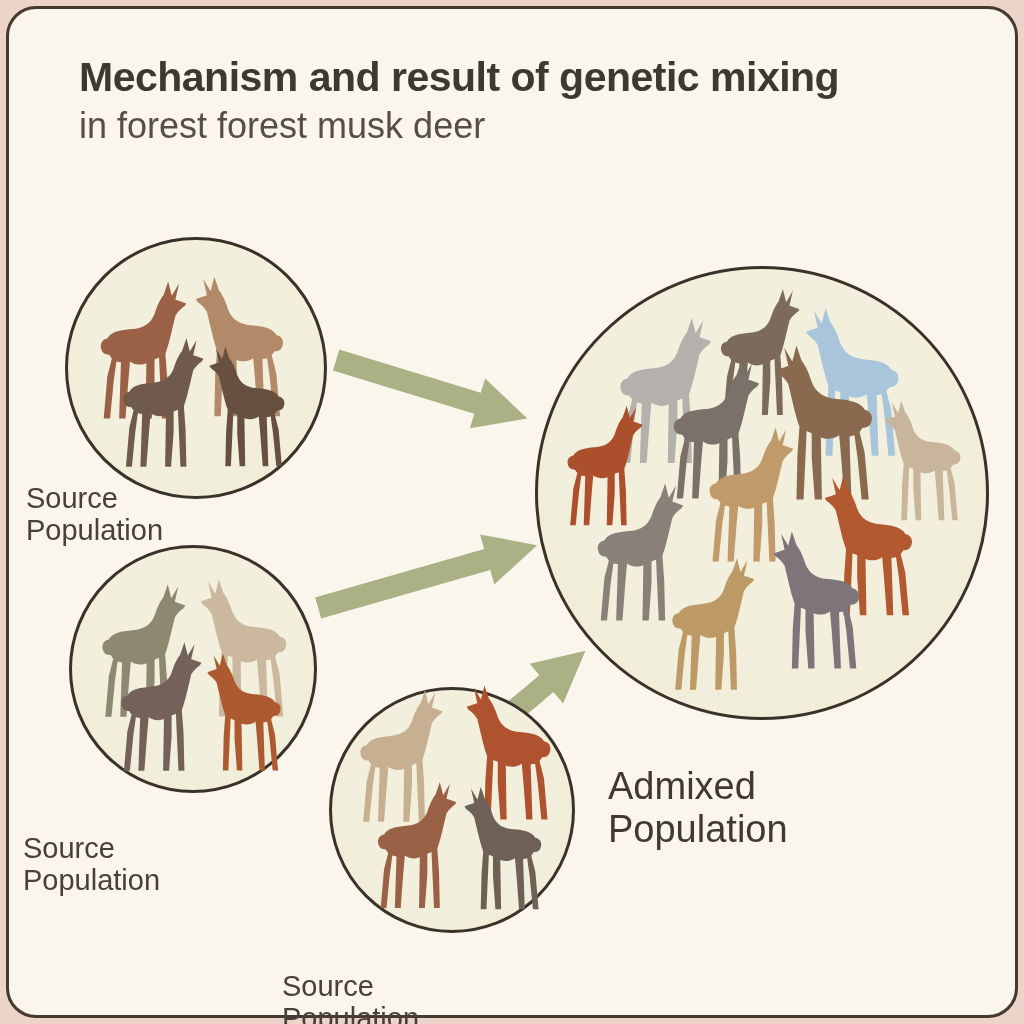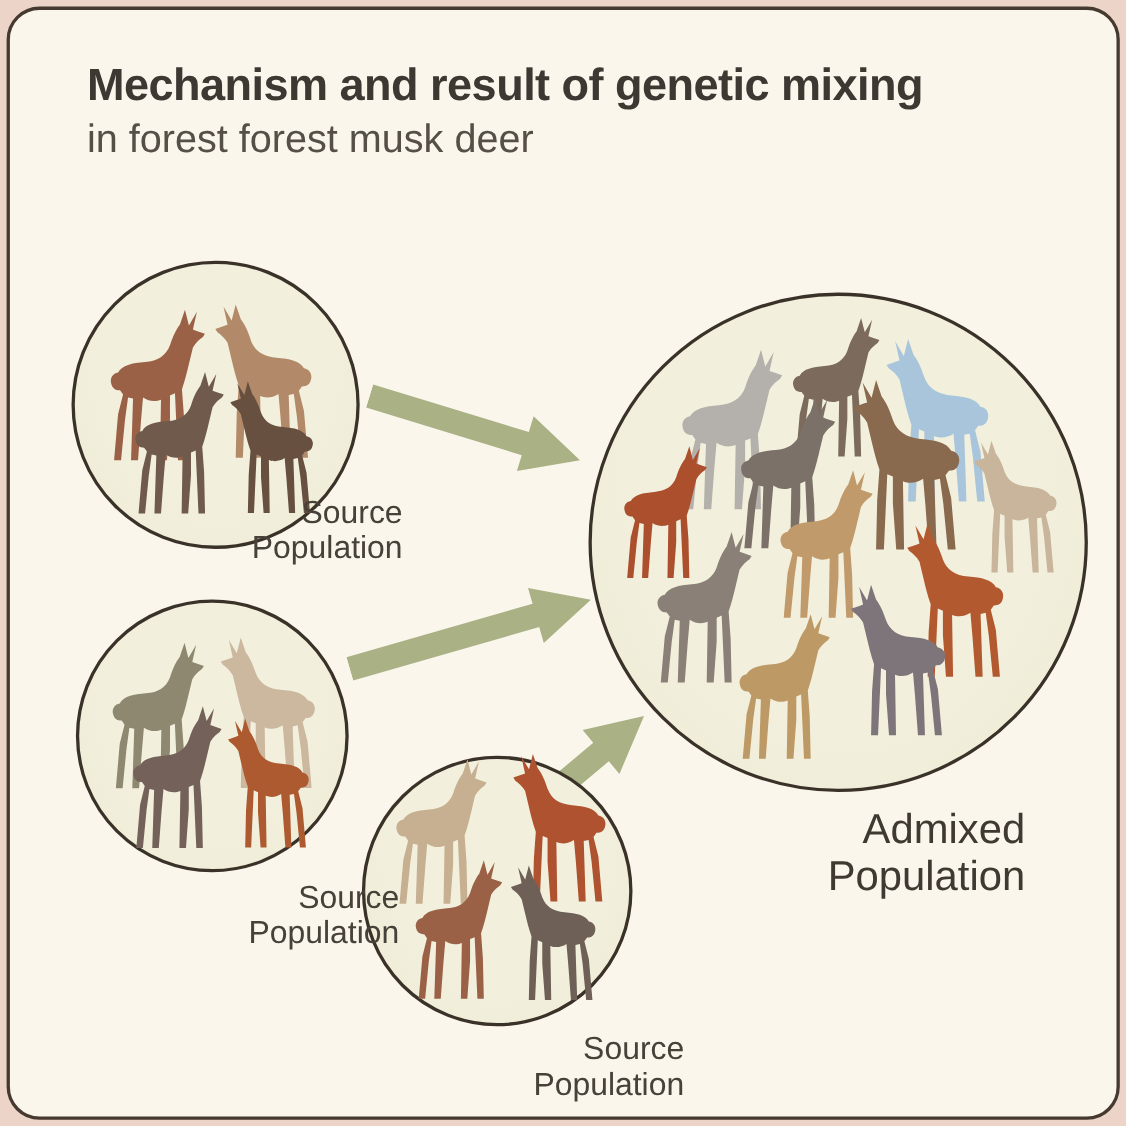--- a/index.html
+++ b/index.html
@@ -24,23 +24,23 @@
   .subtitle{
     font-size:36px;font-weight:400;
     color:var(--subtitle,#554f48);line-height:1.15;margin-top:4px;
   }
   .pop-circle{
     position:absolute;border-radius:50%;box-sizing:border-box;
     border:3px solid var(--circle_border,#3a3229);
     background:radial-gradient(ellipse at 50% 35%, var(--circle_fill,#f2f0dd) 55%, #edebd3 100%);
   }
   .pop-label{
-    position:absolute;text-align:right;
+    position:absolute;text-align:left;
     font-size:29px;font-weight:500;
-    color:var(--label,#47413a);line-height:1.12;
+    color:var(--label,#47413a);line-height:1.12;margin-top:32px;
   }
   .pop-label.admixed{font-size:38px;color:#3f3932;}
   .deer-svg{position:absolute;}
   .arrow-svg{position:absolute;}
   #defs-holder{position:absolute;width:0;height:0;overflow:hidden;}
 </style>
 </head>
 <body>
 
 <svg id="defs-holder" aria-hidden="true">
@@ -156,19 +156,19 @@
       <span>Population</span>
     </div>
     <div class="pop-label" style="left: 23px; width: 340px; top: 800px;">
       <span>Source</span><br>
       <span>Population</span>
     </div>
     <div class="pop-label" style="left: 282px; width: 340px; top: 938px;">
       <span>Source</span><br>
       <span>Population</span>
     </div>
-    <div class="pop-label admixed" style="left: 592px; width: 340px; top: 733px;">
+    <div class="pop-label admixed" style="left: 608px; width: 340px; top: 733px;">
       <span>Admixed</span><br>
       <span>Population</span>
     </div>
 
   </div>
 </div>
 
 </body></html>

